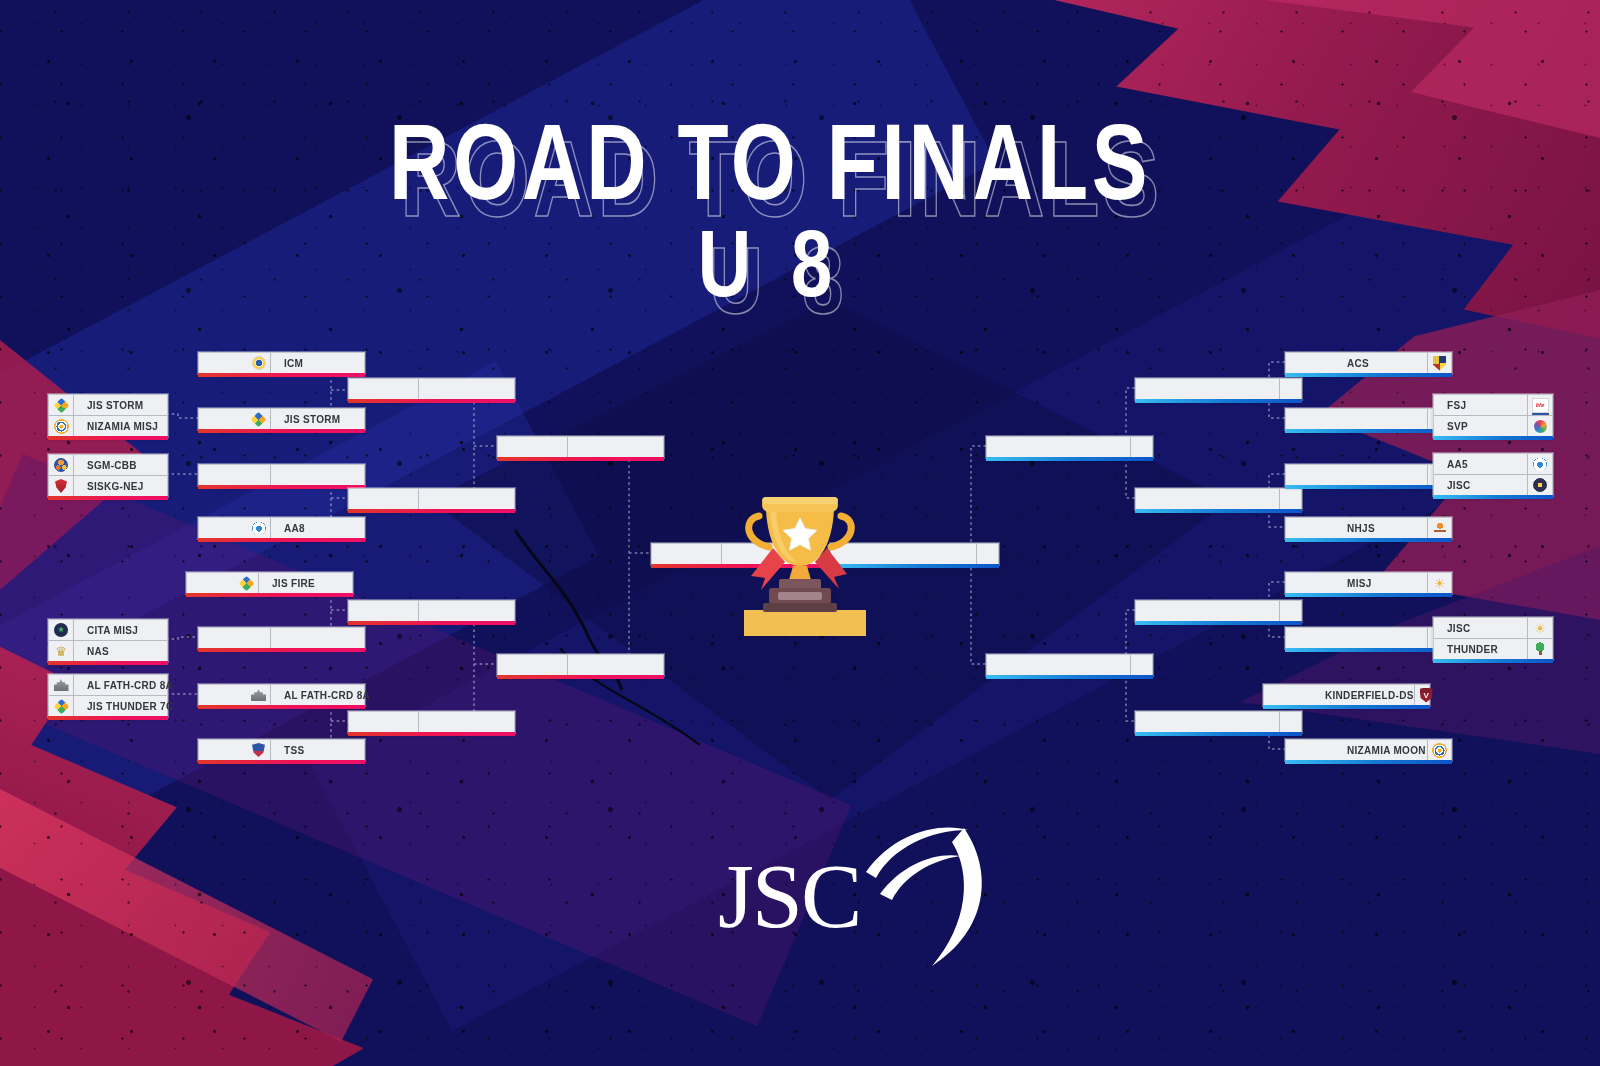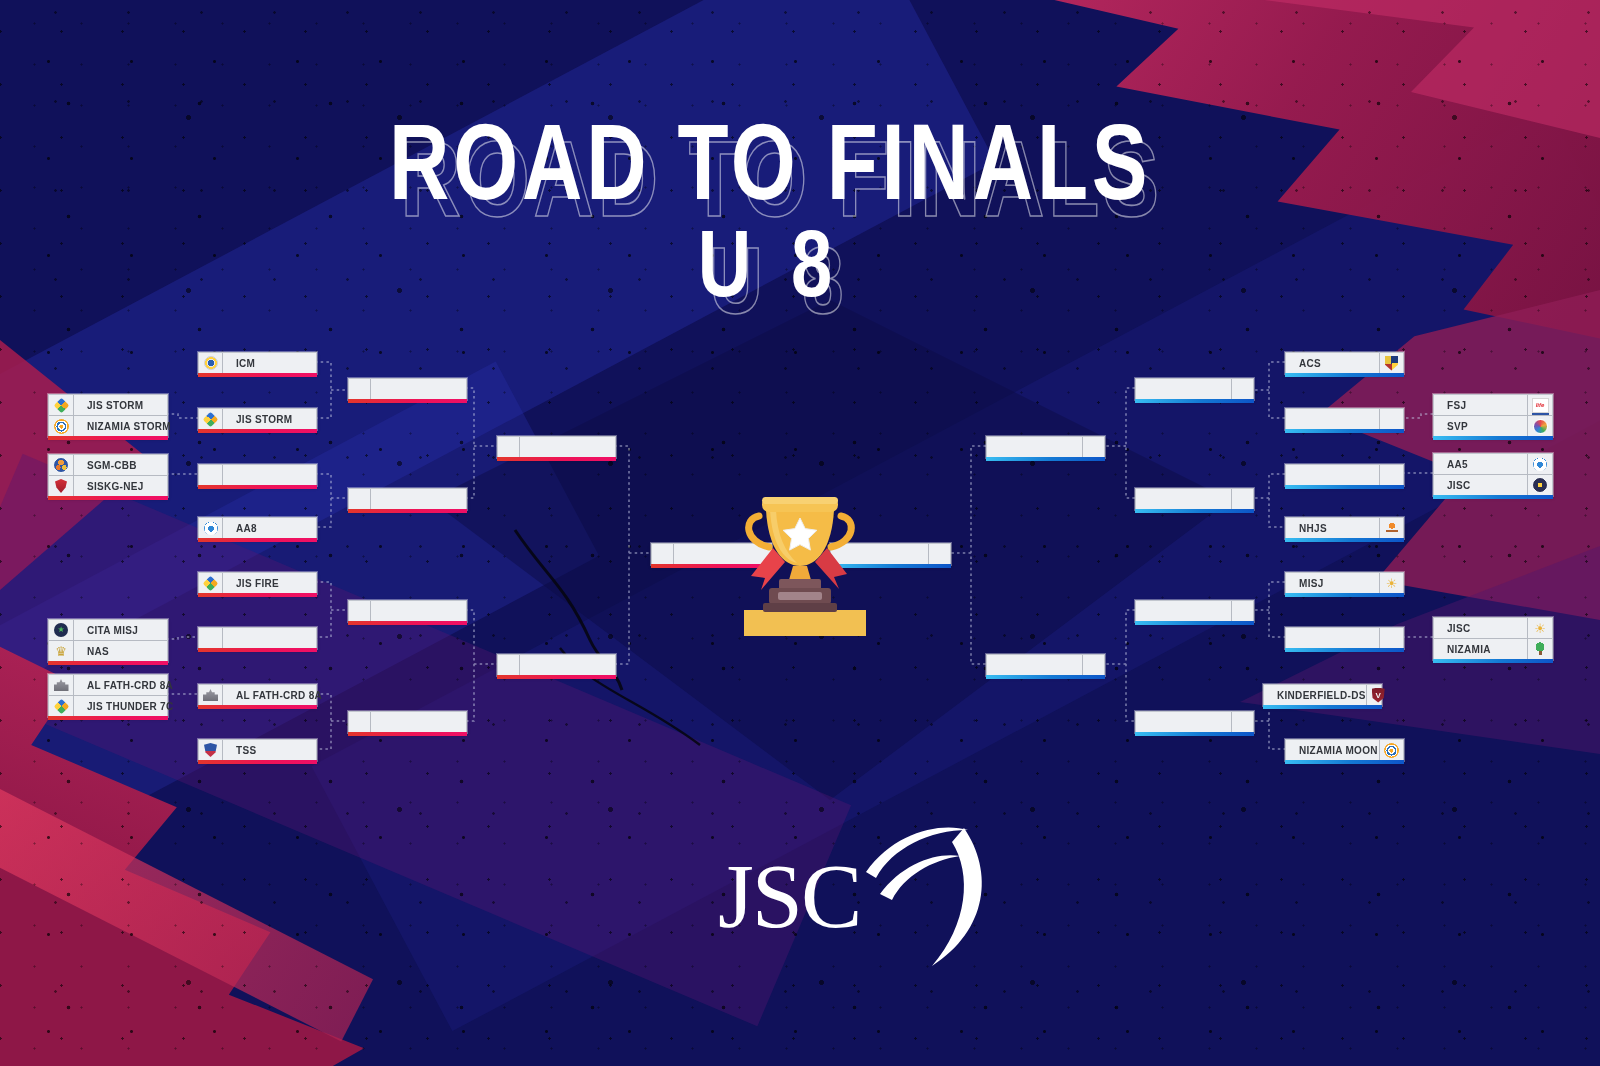--- a/index.html
+++ b/index.html
@@ -35,21 +35,21 @@
   .tl2{font-size:78px;letter-spacing:10px;margin-top:6px;}
 
   
   .pair,.slot{position:absolute;background:#eef0f3;border:1px solid #c2c6ce;
      box-shadow:0 0 0 1px rgba(255,255,255,.35),0 2px 3px rgba(0,0,0,.35);}
   .pair::after,.slot::after{content:"";position:absolute;left:-1px;right:-1px;top:100%;height:4px;}
   .pink::after{background:linear-gradient(90deg,#e3362b 0%,#ee1356 55%,#ef0f66 100%);}
   .blue::after{background:linear-gradient(90deg,#38bdf2 0%,#1479d4 55%,#0d55c8 100%);}
   .prow{height:20px;display:flex;}
   .prow + .prow{border-top:1px solid #b6bac2;}
-  .slot{height:20px;display:flex;}
+  .slot{height:20px;display:flex;padding-left:48px;}
   .ic-cell{width:24px;flex:none;border-right:1px solid #b6bac2;display:flex;
            align-items:center;justify-content:center;}
   .slot .ic-cell{width:23px;}
   .sm .ic-cell{width:21px;}
   .r .ic-cell{order:2;border-right:none;border-left:1px solid #b6bac2;}
   .nm{flex:1;display:flex;align-items:center;padding-left:13px;
       font-weight:bold;font-size:10px;color:#33363c;letter-spacing:.3px;white-space:nowrap;}
 
   
   .ic{width:16px;height:16px;display:flex;align-items:center;justify-content:center;position:relative;}
@@ -175,21 +175,21 @@
     <div class="prow">
       <div class="ic-cell">
           <span class="ic" data-icon="jis-diamond"></span>
         </div>
       <div class="nm">JIS STORM</div>
     </div>
     <div class="prow">
       <div class="ic-cell">
           <span class="ic" data-icon="ring-target"></span>
         </div>
-      <div class="nm">NIZAMIA STORM</div>
+      <div class="nm">NIZAMIA MISJ</div>
     </div>
   </div>
   <div class="pair pink" style="left:48px;top:454px;width:118px">
     <div class="prow">
       <div class="ic-cell">
           <span class="ic" data-icon="globe"></span>
         </div>
       <div class="nm">SGM-CBB</div>
     </div>
     <div class="prow">
@@ -245,21 +245,21 @@
         <span class="ic" data-icon=""></span>
       </div>
     <div class="nm"></div>
   </div>
   <div class="slot pink" style="left:198px;top:517px;width:117px">
     <div class="ic-cell">
         <span class="ic" data-icon="blue-swirl"></span>
       </div>
     <div class="nm">AA8</div>
   </div>
-  <div class="slot pink" style="left:198px;top:572px;width:117px">
+  <div class="slot pink" style="left:186px;top:572px;width:117px">
     <div class="ic-cell">
         <span class="ic" data-icon="jis-diamond"></span>
       </div>
     <div class="nm">JIS FIRE</div>
   </div>
   <div class="slot pink" style="left:198px;top:627px;width:117px">
     <div class="ic-cell">
         <span class="ic" data-icon=""></span>
       </div>
     <div class="nm"></div>
@@ -419,21 +419,21 @@
     <div class="prow">
       <div class="ic-cell">
           <span class="ic" data-icon="sun"></span>
         </div>
       <div class="nm">JISC</div>
     </div>
     <div class="prow">
       <div class="ic-cell">
           <span class="ic" data-icon="tree"></span>
         </div>
-      <div class="nm">NIZAMIA</div>
+      <div class="nm">THUNDER</div>
     </div>
   </div>
 
   <div id="banner"></div>
   <svg id="trophy" width="130" height="135" viewBox="0 0 130 135">
     <polygon points="38,62 16,90 30,92 26,104 50,76" fill="#e8434a"></polygon>
     <polygon points="92,62 112,88 99,91 104,103 80,76" fill="#d83b44"></polygon>
     <path d="M24,30 C8,33 10,56 34,61" fill="none" stroke="#f3ae35" stroke-width="7" stroke-linecap="round"></path>
     <path d="M106,30 C122,33 120,56 96,61" fill="none" stroke="#f3ae35" stroke-width="7" stroke-linecap="round"></path>
     <path d="M31,24 C33,62 48,80 65,80 C82,80 97,62 99,24 Z" fill="#f5bc47"></path>

